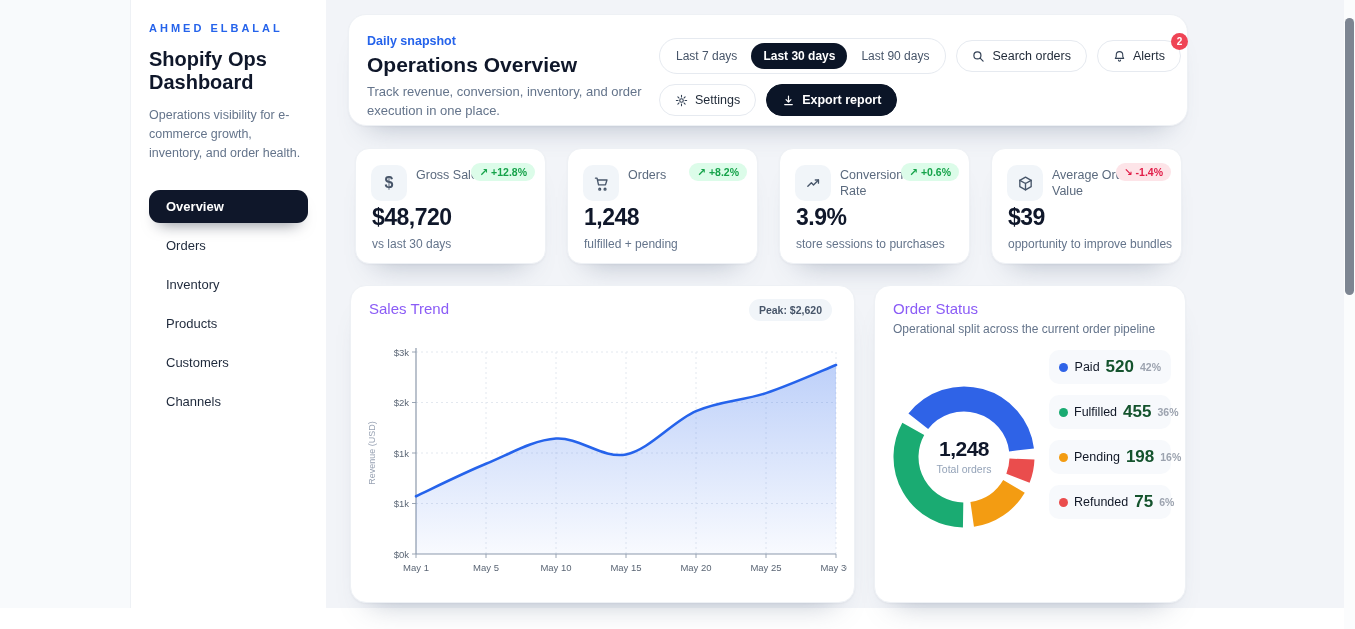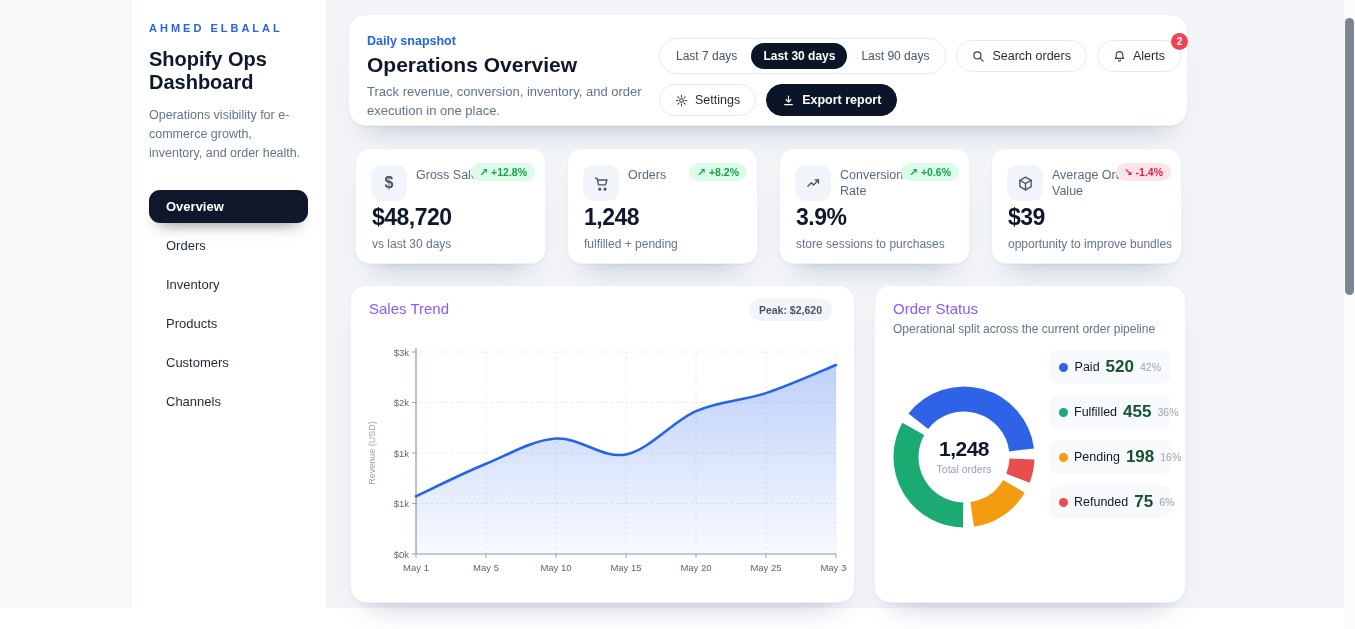--- a/index.html
+++ b/index.html
@@ -71,21 +71,21 @@
 
   
   .order-card { left:548px; top:285px; width:312px; height:318px; padding:14px 0 0 18px; }
   .donut-wrap { position:absolute; left:4px; top:86px; width:170px; height:170px; }
   .legend { position:absolute; left:174px; top:64px; display:flex; flex-direction:column; gap:11px; }
   .leg-row { width:122px; height:34px; background:#f7f9fc; border-radius:10px; display:flex;
              align-items:center; gap:6px; padding:0 10px;text-align:right; }
   .dot { width:9px; height:9px; border-radius:50%; flex:none; }
   .leg-label { font-size:12.5px; color:#111827; flex:1; }
   .leg-value { font-size:17px; font-weight:bold; color:#14532d; }
-  .leg-pct { font-size:10.5px; font-weight:normal; color:#9ca3af; }
+  .leg-pct { font-size:10.5px; font-weight:bold; color:#9ca3af; }
 
   
   .scrollbar-track { position:absolute; right:0; top:0; width:11px; height:629px; background:#fbfcfd; }
   .scrollbar-thumb { position:absolute; right:1px; top:18px; width:9px; height:277px; background:#7d8592; border-radius:5px; }
 
   svg text { font-family:"Liberation Sans","DejaVu Sans",sans-serif; }
 </style>
 </head>
 <body>
 

